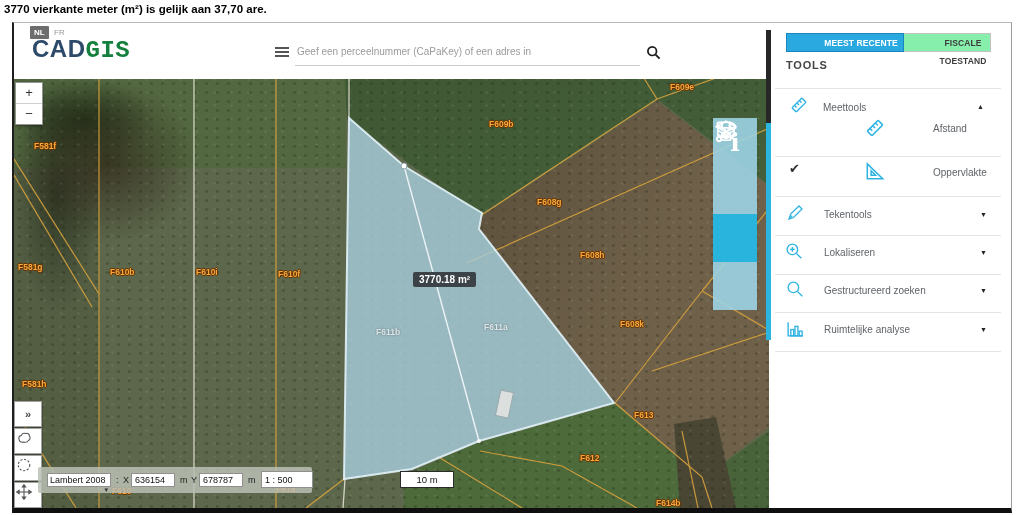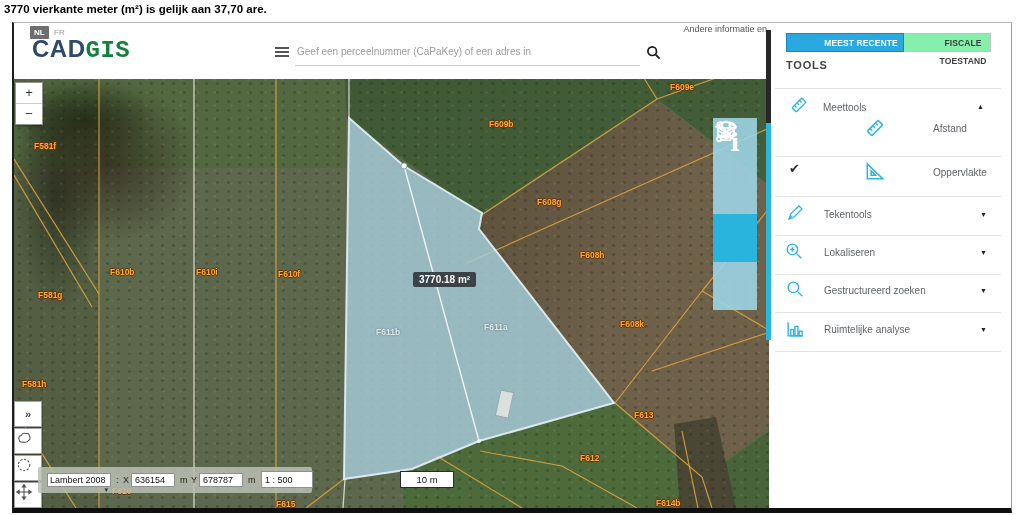--- a/index.html
+++ b/index.html
@@ -100,21 +100,20 @@
       </div>
     <div class="abs" id="search-wrap">
       <input id="search-input" placeholder="Geef een perceelnummer (CaPaKey) of een adres in" style="">
     </div>
     <div class="abs" id="search-icon">
       <svg width="15" height="15" viewBox="0 0 15 15">
           <circle cx="6.2" cy="6.2" r="4.3" fill="none" stroke="#1a1a1a" stroke-width="1.7"></circle>
           <line x1="9.6" y1="9.6" x2="13.6" y2="13.6" stroke="#1a1a1a" stroke-width="1.9"></line>
         </svg>
     </div>
-    <div class="abs" id="top-link">Andere informatie en</div>
   </div>
 
   <div class="abs" id="map">
 
     <div class="region" style="left:0;top:0;width:86px;height:429px;background:#535e43;inset:auto;"></div>
     <div class="region" style="clip-path:polygon(330px 0,755px 0,755px 106px,643px 20px,466px 136px,333px 40px);background:linear-gradient(160deg,#3e5531,#44603a 60%,#3b5230);"></div>
     <div class="region" style="clip-path:polygon(466px 138px,643px 22px,755px 107px,755px 348px,688px 400px,601px 324px,465px 151px);background:linear-gradient(120deg,#73654c,#594d39 45%,#6e6049 75%);"></div>
     <div class="region" style="clip-path:polygon(390px 396px,465px 363px,601px 325px,688px 399px,660px 429px,390px 429px);background:#4d6a3b;"></div>
     <div class="region" style="clip-path:polygon(688px 400px,755px 352px,755px 429px,698px 429px);background:#486339;"></div>
     <div class="region" style="clip-path:polygon(660px 345px,702px 338px,722px 429px,666px 429px);background:#4a4634;"></div>
@@ -160,29 +159,29 @@
     <div class="abs" id="parcel-layer" style="left:0;top:0;width:100%;height:100%;">
         <div class="parcel" style="left: 20px; top: 62px;">F581f</div>
         <div class="parcel" style="left: 475px; top: 40px;">F609b</div>
         <div class="parcel" style="left: 656px; top: 3px;">F609e</div>
         <div class="parcel" style="left: 523px; top: 118px; text-align: center;">F608g</div>
         <div class="parcel" style="left: 566px; top: 171px;">F608h</div>
         <div class="parcel" style="left: 606px; top: 240px;">F608k</div>
         <div class="parcel" style="left: 96px; top: 188px;">F610b</div>
         <div class="parcel" style="left: 182px; top: 188px;">F610i</div>
         <div class="parcel" style="left: 264px; top: 190px;">F610f</div>
-        <div class="parcel" style="left: 24px; top: 183px; margin-top: 28px;">F581g</div>
+        <div class="parcel" style="left: 4px; top: 183px;">F581g</div>
         <div class="parcel" style="left: 8px; top: 300px;">F581h</div>
         <div class="parcel light" style="left: 362px; top: 248px;">F611b</div>
         <div class="parcel light" style="left: 470px; top: 243px;">F611a</div>
         <div class="parcel" style="left: 620px; top: 331px;">F613</div>
         <div class="parcel" style="left: 526px; top: 374px; margin-left: 40px;">F612</div>
         <div class="parcel" style="left: 642px; top: 419px;">F614b</div>
         <div class="parcel" style="left: 98px; top: 407px;">F610</div>
-        <div class="parcel" style="left: 262px; top: 420px;">F615</div>
+        <div class="parcel" style="left: 262px; top: 405px;">F615</div>
       </div>
 
     <div class="abs" id="measure-tip">3770.18 m²</div>
 
     <div class="abs" id="zoom-ctl">
       <div class="zbtn" id="zoom-in">+</div>
       <div class="zbtn">−</div>
     </div>
 
     <div class="sq-btn" style="top:322px;font-size:11px;font-weight:bold;">»</div>

